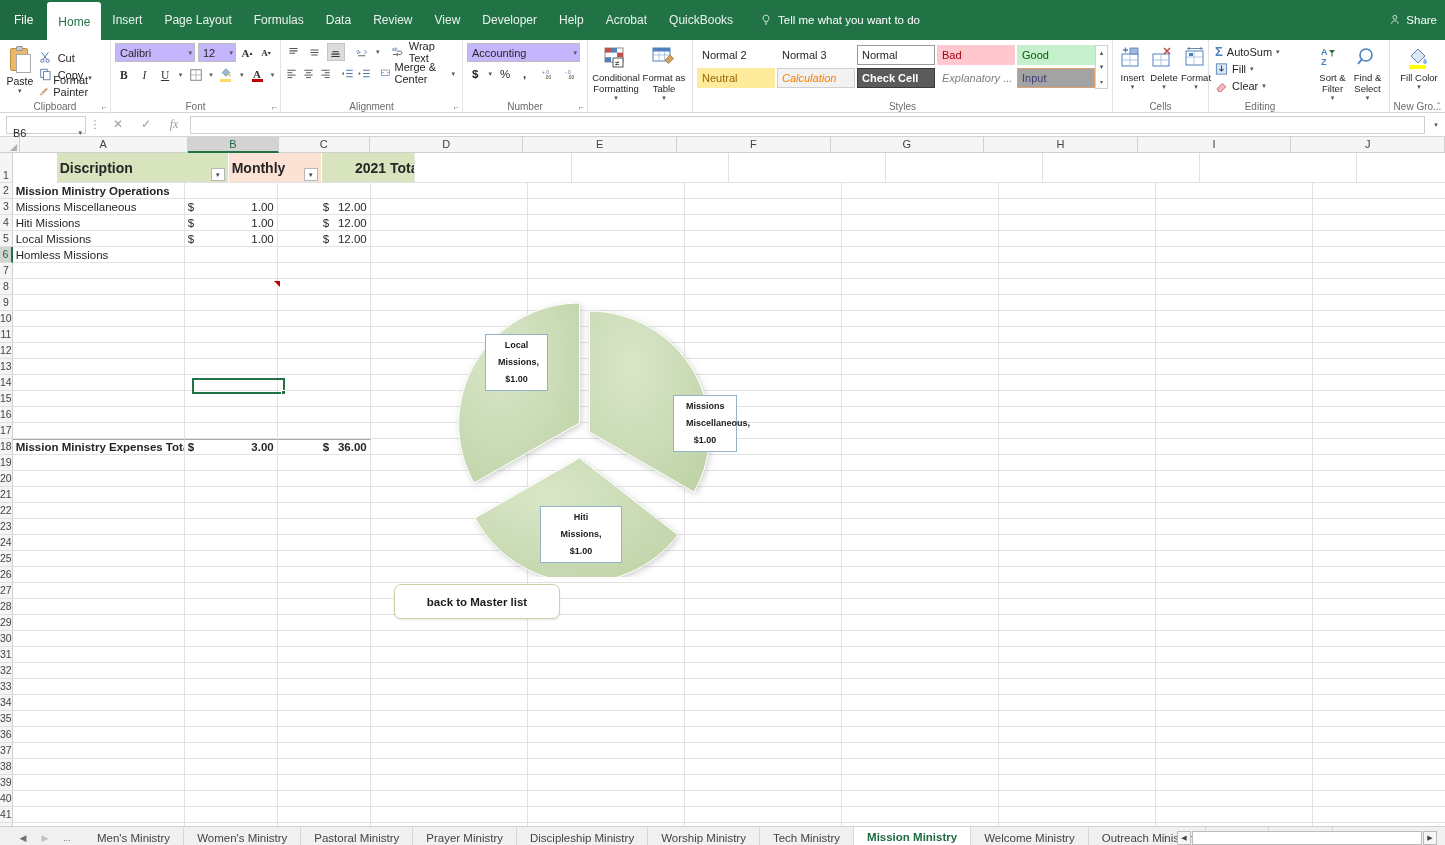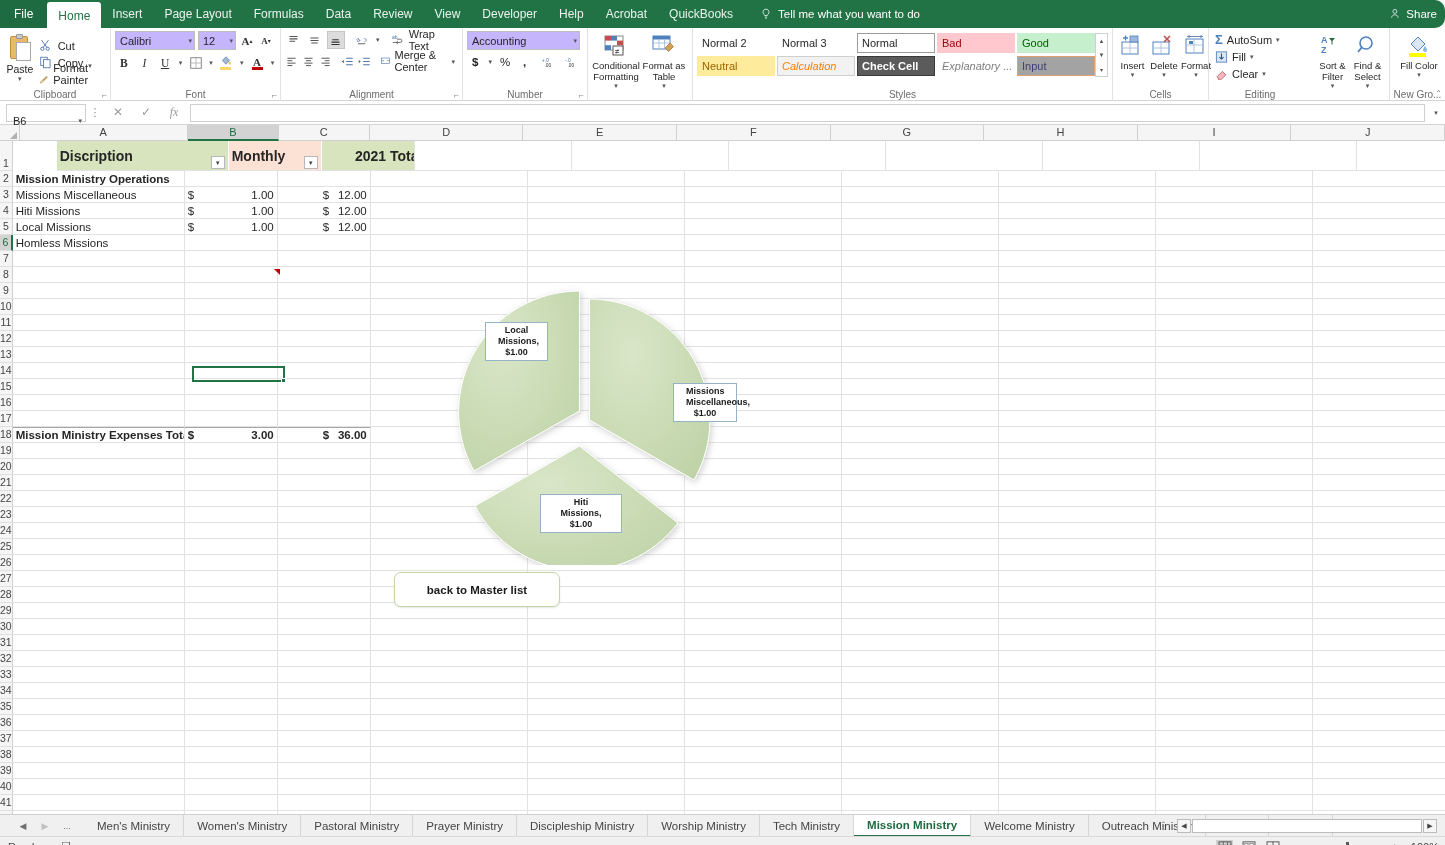--- a/index.html
+++ b/index.html
@@ -6,23 +6,22 @@
   html, body {
     width: 1445px; height: 845px;
     font-family: "Liberation Sans", sans-serif;
     font-size: 12px; color: #262626;
     background: #fff; overflow: hidden;
     -webkit-font-smoothing: antialiased;
   }
 
   
   .ribbon-tabbar {
-    height: 28px; background: #217346; display: flex; align-items: stretch;
+    height: 40px; background: #217346; display: flex; align-items: stretch;
     position: relative;
-    border-radius: 10px;
   }
   .rt-file {
     color: #fff; font-size: 12px; padding: 0 14px; display: flex;
     align-items: center; background: #1e6b41; height: 100%;
   }
   .rt-tab {
     color: #e9f3ee; font-size: 12px; padding: 0 11px; display: flex;
     align-items: center; height: 100%; white-space: nowrap;
   }
   .rt-tab.active {
@@ -240,21 +239,21 @@
   }
   .redtri {
     position:absolute; width:0; height:0;
     border-top: 6px solid #c00000; border-left: 6px solid transparent;
   }
 
   
   .chart { position: absolute; left: 393px; top: 150px; width: 395px; height: 290px; }
   .dlabel {
     position: absolute; background: #fff; border: 1px solid #95b3c7;
-    font-size: 9px; font-weight: bold; text-align: center; line-height: 11px;
+    font-size: 9px; font-weight: bold; text-align: center; line-height: 17px;
     padding: 2px 12px; color: #1a1a1a; white-space: pre-line;
   }
   .btn-master {
     position: absolute; left: 394px; top: 447px; width: 166px; height: 35px;
     background: #fff; border: 1px solid #c5d5a5; border-radius: 7px;
     display: flex; align-items: center; justify-content: center;
     font-size: 11.5px; font-weight: bold; color: #1a1a1a;
     box-shadow: 0 1px 2px rgba(0,0,0,0.10);
   }
 

